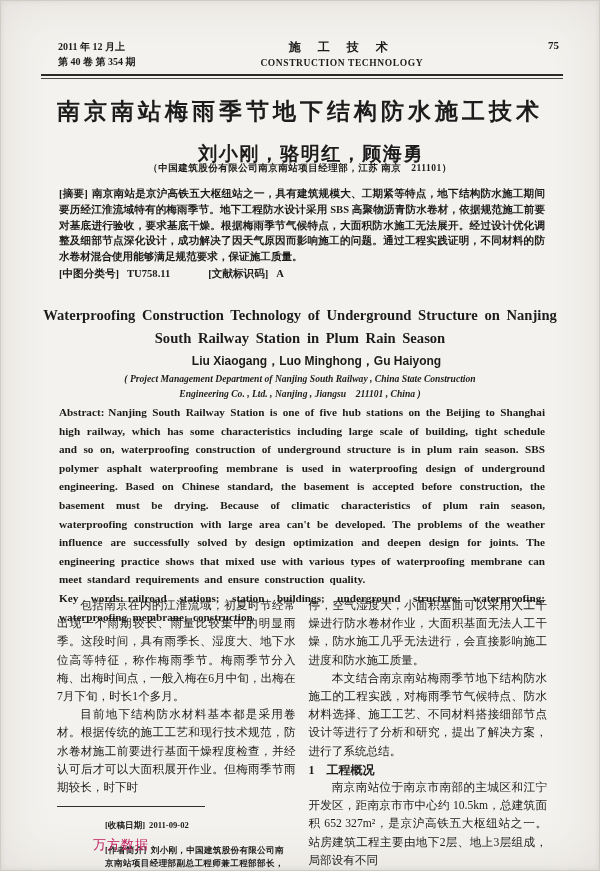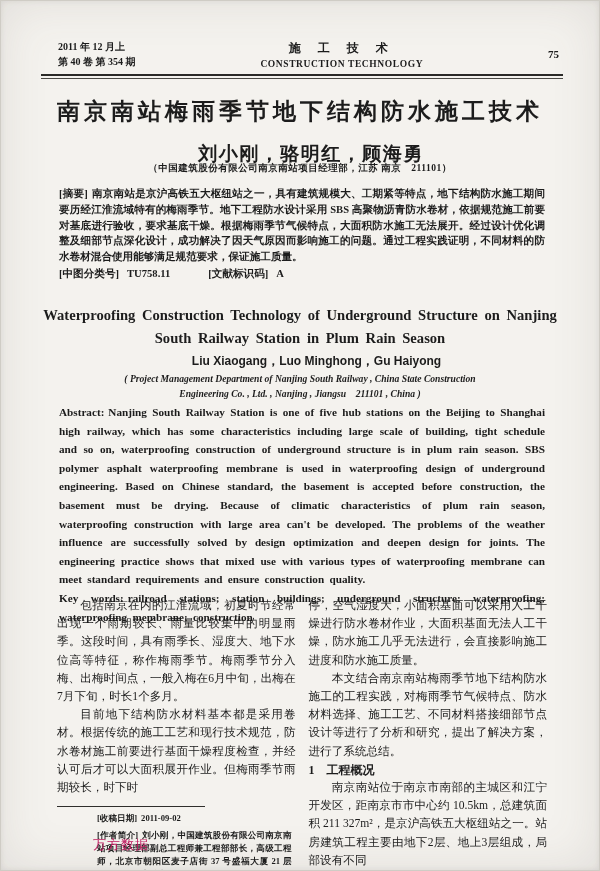--- a/index.html
+++ b/index.html
@@ -11,21 +11,21 @@
     background:#f4f2ee;
     color:#1c1c1c;
     font-family:"Liberation Serif","DejaVu Serif",serif;
     overflow:hidden;
     box-shadow: inset 0 0 50px rgba(90,85,75,0.12), inset 0 0 6px rgba(0,0,0,0.08);
     border:1px solid #cfccc5;
   }
   
   .hdr {
     position:absolute; top:38px; left:57px; right:40px;
-    display:flex; justify-content:space-between; align-items:center;
+    display:flex; justify-content:space-between; align-items:flex-start;
   }
   .hdr-left { font-size:10px; font-weight:bold; line-height:15px; white-space:nowrap; }
   .hdr-center { text-align:center; flex:1; }
   .jcn { font-size:12px; font-weight:bold; letter-spacing:7px; }
   .jen { font-size:9.5px; font-weight:bold; letter-spacing:0.6px; margin-top:2px; }
   .hdr-right { font-size:11px; font-weight:bold; }
   .rule { position:absolute; top:73px; left:40px; right:36px; border-top:2.4px solid #2b2a28; }
   .rule::after { content:""; display:block; margin-top:1.6px; border-top:1px solid #4a4945; }
 
   
@@ -86,21 +86,21 @@
   }
   .col { flex:1; font-size:11.6px; line-height:18.2px; text-align:justify; }
   .col p { margin:0; }
   .col p.ind { text-indent:2em; }
   .sec-head { font-weight:bold; font-size:12px; margin:1px 0; text-align:left; }
 
   
   .footnote { margin-top:9px; }
   .fn-sep { width:148px; border-top:1.2px solid #2f2e2c; margin-bottom:5px; }
   .fn-text { font-size:8.6px; line-height:13px; text-align:justify; font-weight:bold; }
-  .fn-text p { margin:4px; text-indent:0;padding-left:36px; }
+  .fn-text p { margin:12px; text-indent:0;padding-left:36px; }
 
   
   .watermark {
     position:absolute; left:92px; bottom:16px;
     font-size:13px; color:#be185d; letter-spacing:1px;
     font-family:"Liberation Sans","DejaVu Sans",sans-serif;
   }
 </style>
 </head>
 <body>
@@ -156,19 +156,19 @@
         <div class="fn-text">
           <p><span class="lbl">[收稿日期]</span><span>2011-09-02</span></p>
           <p><span class="lbl">[作者简介]</span><span>刘小刚，中国建筑股份有限公司南京南站项目经理部副总工程师兼工程部部长，高级工程师，北京市朝阳区麦子店街 37 号盛福大厦 21 层　100125，电话：(010)85275057，E-mail：liugang77@126.com</span></p>
         </div>
       </div>
     </div>
     <div class="col">
       <p>停，空气湿度大，小面积基面可以采用人工干燥进行防水卷材作业，大面积基面无法人工干燥，防水施工几乎无法进行，会直接影响施工进度和防水施工质量。</p>
       <p class="ind">本文结合南京南站梅雨季节地下结构防水施工的工程实践，对梅雨季节气候特点、防水材料选择、施工工艺、不同材料搭接细部节点设计等进行了分析和研究，提出了解决方案，进行了系统总结。</p>
       <p class="sec-head">1　工程概况</p>
-      <p class="ind">南京南站位于南京市南部的主城区和江宁开发区，距南京市市中心约 10.5km，总建筑面积 211 327m²，是京沪高铁五大枢纽站之一。站房建筑工程主要由地下2层、地上3层组成，局部设有不同</p>
+      <p class="ind">南京南站位于南京市南部的主城区和江宁开发区，距南京市市中心约 10.5km，总建筑面积 652 327m²，是京沪高铁五大枢纽站之一。站房建筑工程主要由地下2层、地上3层组成，局部设有不同</p>
     </div>
   </div>
 
   <div class="watermark">万方数据</div>
 
 </div>
 
 </body></html>

